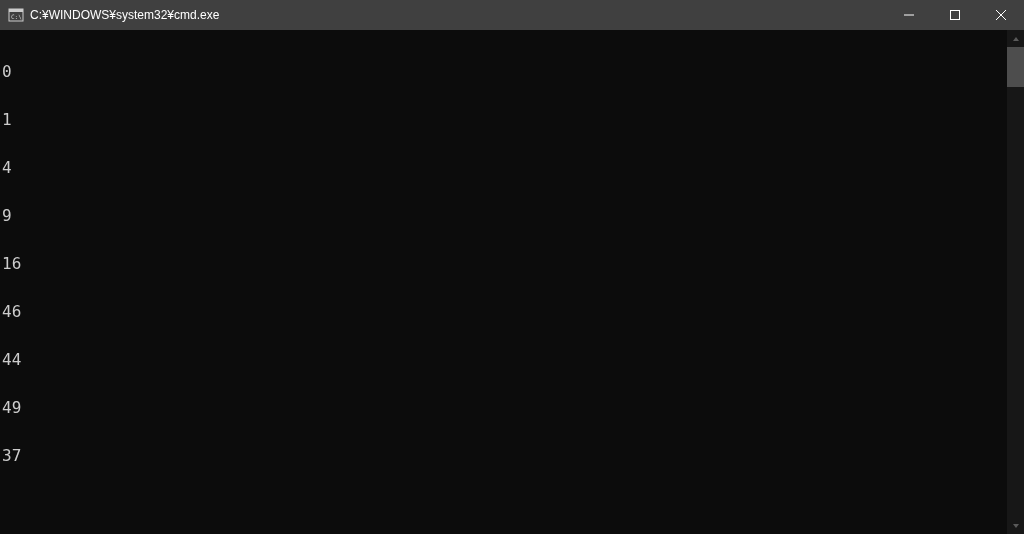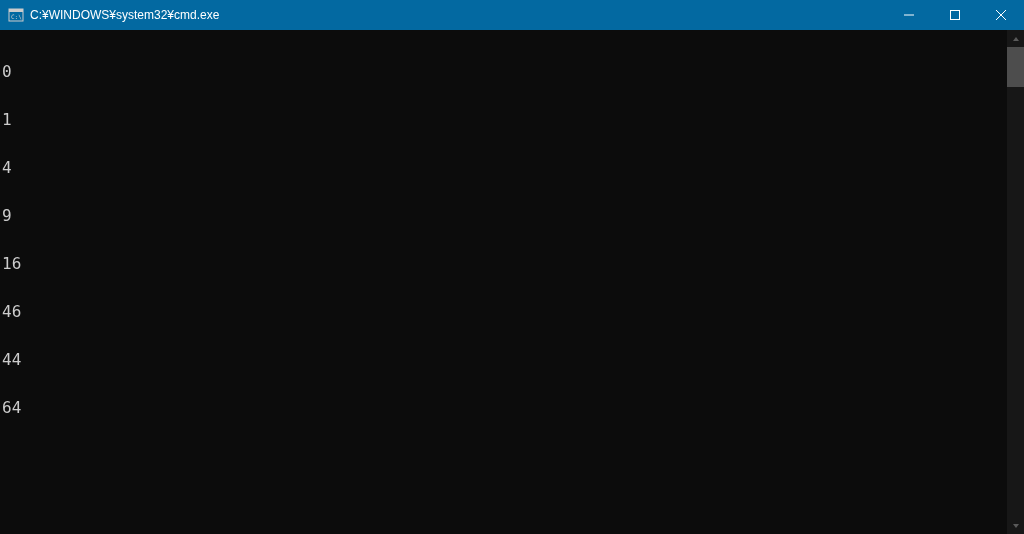--- a/index.html
+++ b/index.html
@@ -11,21 +11,21 @@
       width: 1024px;
       height: 534px;
       background: #0c0c0c;
       font-family: 'Segoe UI', 'Meiryo', sans-serif;
       overflow: hidden;
       position: relative;
     }
     .titlebar {
       width: 100%;
       height: 30px;
-      background: #0369a1;
+      background: #404040;
       display: flex;
       align-items: center;
       color: #ffffff;
       font-size: 12px;
       user-select: none;
     }
     .titlebar-icon {
       width: 16px;
       height: 16px;
       margin-left: 8px;
@@ -144,21 +144,22 @@
 </div>
 
 <div class="terminal">
   <span class="terminal-line">0</span>
   <span class="terminal-line">1</span>
   <span class="terminal-line">4</span>
   <span class="terminal-line">9</span>
   <span class="terminal-line">16</span>
   <span class="terminal-line">46</span>
   <span class="terminal-line">44</span>
-  <span class="terminal-line">64</span>
+  <span class="terminal-line">49</span>
+  <span class="terminal-line">37</span>
   
 </div>
 
 <div class="scrollbar">
   <div class="scrollbar-arrow top">
     <svg viewBox="0 0 8 8" width="8" height="8">
         <path d="M4 2 L7 6 L1 6 Z" fill="#5a5a5a"></path>
       </svg>
   </div>
   <div class="scrollbar-thumb"></div>

